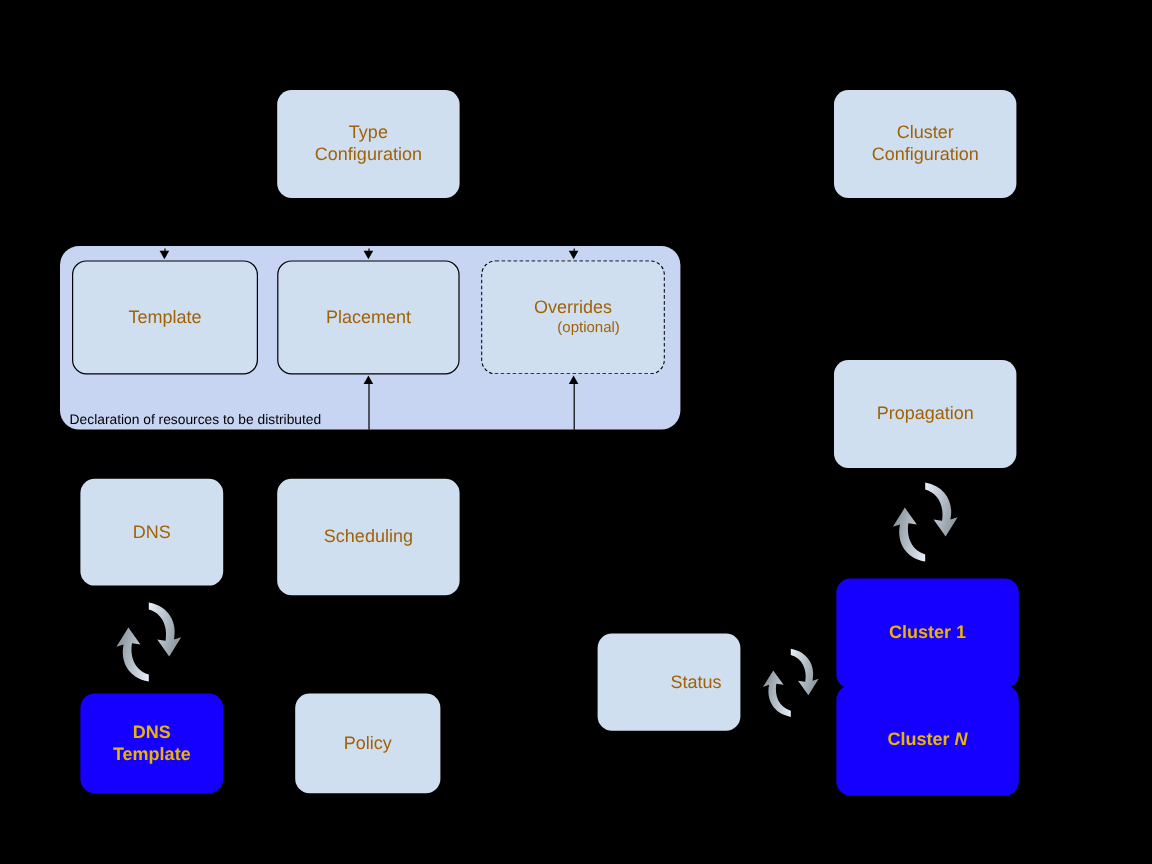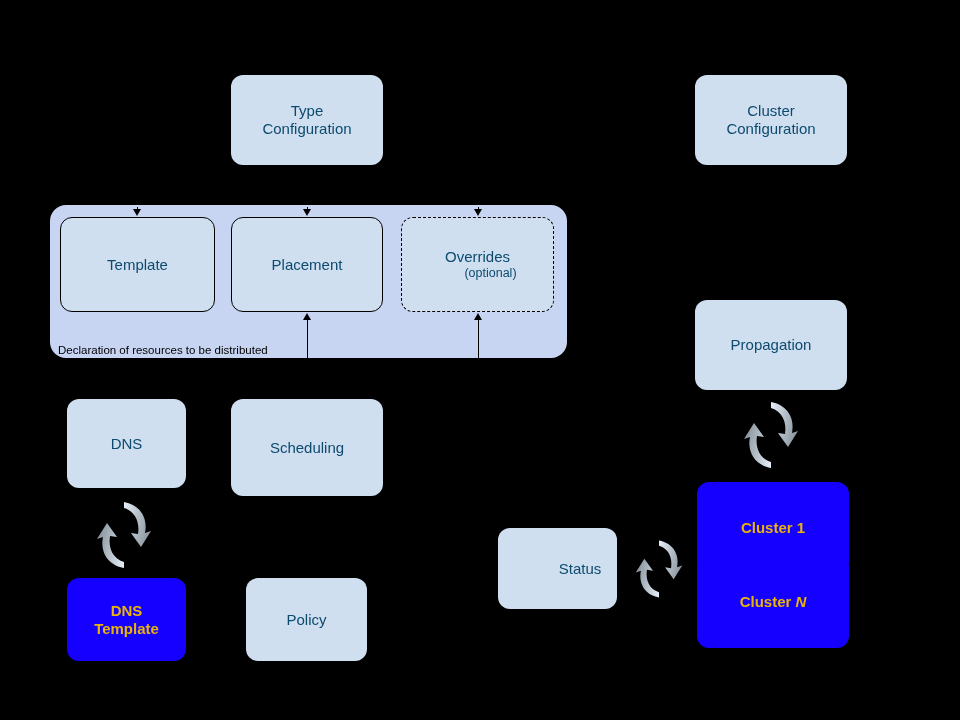--- a/index.html
+++ b/index.html
@@ -16,21 +16,21 @@
     overflow: hidden;
   }
   .node {
     position: absolute;
     box-sizing: border-box;
     display: flex;
     align-items: center;
     justify-content: center;
     text-align: center;
     line-height: 1.18;
-    color: #0c4a6e;
+    color: #a16207;
     background: #d0dff0;
     border-radius: 12px;
     font-size: 15px;
     z-index: 4;
   }
   .node.plain {
     border: none;
   }
   .node.outlined {
     border: 1px solid #000000;
@@ -203,17 +203,17 @@
     <svg viewBox="0 0 72 76" width="62" height="78">
       <path d="M36 5 C53 8 60 22 57 36 L63 34 L53 50 L43 36 L50 37 C52 25 47 14 36 11 Z" fill="url(#gA)"></path>
       <path d="M36 71 C19 68 12 54 15 40 L9 42 L19 26 L29 40 L22 39 C20 51 25 62 36 65 Z" fill="url(#gB)"></path>
     </svg>
   </div>
 
   <div class="node cluster" style="left:697px; top:482px; width:152px; height:92px;">
     <span class="nlabel"><span>Cluster </span><span>1</span></span>
   </div>
 
-  <div class="node cluster" style="left:697px; top:556px; width:152px; height:92px;">
+  <div class="node cluster" style="left:697px; top:571px; width:152px; height:92px;">
     <span class="nlabel"><span>Cluster </span><span class="italic-n">N</span></span>
   </div>
 
 </div>
 
 </body></html>

